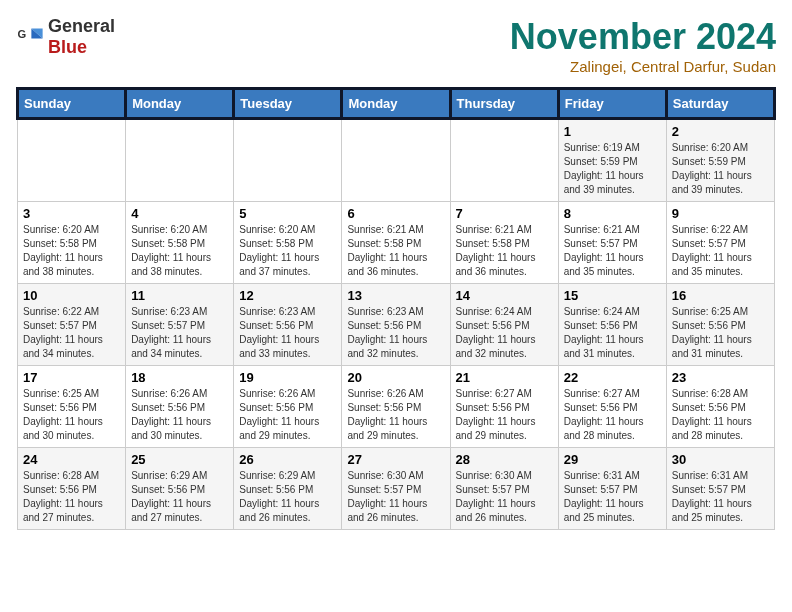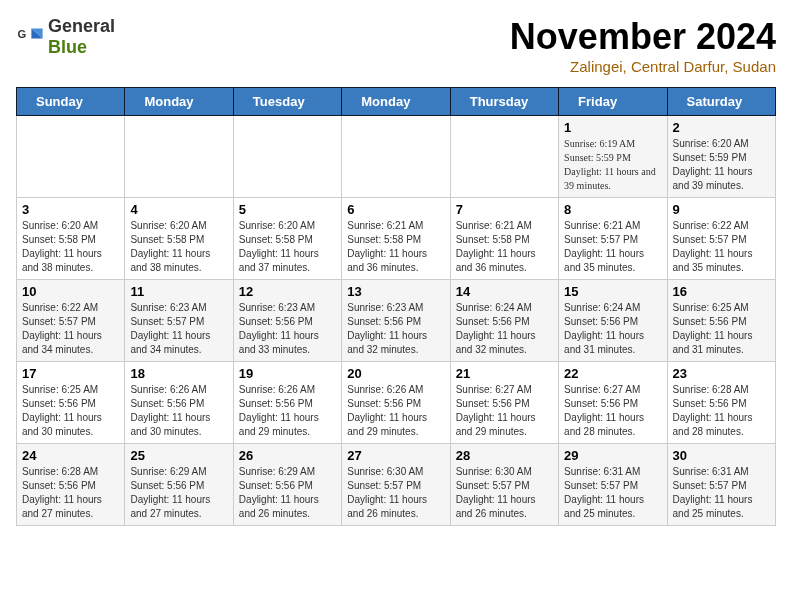--- a/index.html
+++ b/index.html
@@ -23,51 +23,51 @@
     }
     .logo-text-general {
       font-size: 18px;
       font-weight: bold;
       color: #333;
       text-align: right;
     }
     .logo-text-blue {
       font-size: 18px;
       font-weight: bold;
-      color: #4d7c0f;
+      color: #b91c1c;
     }
     .logo-icon {
       width: 28px;
       height: 28px;
     }
     .title-area {
       text-align: right;
     }
     .month-title {
       font-size: 36px;
       font-weight: bold;
-      color: #000000;
+      color: #0f766e;
     }
     .location-title {
       font-size: 15px;
       color: #a16207;
     }
     table {
       width: 100%;
       border-collapse: collapse;
       font-size: 11px;
     }
     thead tr th {
       background-color: #3a7abf;
       color: #fff;
       text-align: left;
-      padding: 6px 19px;
+      padding: 6px 5px;
       font-size: 13px;
       font-weight: bold;
-      border: 1px solid #0f172a;
+      border: 3px solid #0f172a;
     }
     tbody tr td {
       vertical-align: top;
       border: 1px solid #ccc;
       padding: 4px 5px;
       min-height: 80px;
       width: calc(100% / 7);
       background: #fff;
     }
     tbody tr:nth-child(odd) td {
@@ -123,21 +123,21 @@
   </thead>
   <tbody id="calendar-body">
   <tr>
         <td class="empty-cell"></td>
         <td class="empty-cell"></td>
         <td class="empty-cell"></td>
         <td class="empty-cell"></td>
         <td class="empty-cell"></td>
         <td>
           <span class="day-num">1</span>
-          <div class="day-info" style="white-space: pre-line; font-family: Liberation Serif, serif;">Sunrise: 6:19 AM
+          <div class="day-info" style="white-space: pre-line;">Sunrise: 6:19 AM
 Sunset: 5:59 PM
 Daylight: 11 hours and 39 minutes.</div>
         </td>
         <td>
           <span class="day-num">2</span>
           <div class="day-info" style="white-space: pre-line;">Sunrise: 6:20 AM
 Sunset: 5:59 PM
 Daylight: 11 hours and 39 minutes.</div>
         </td>
       </tr>

